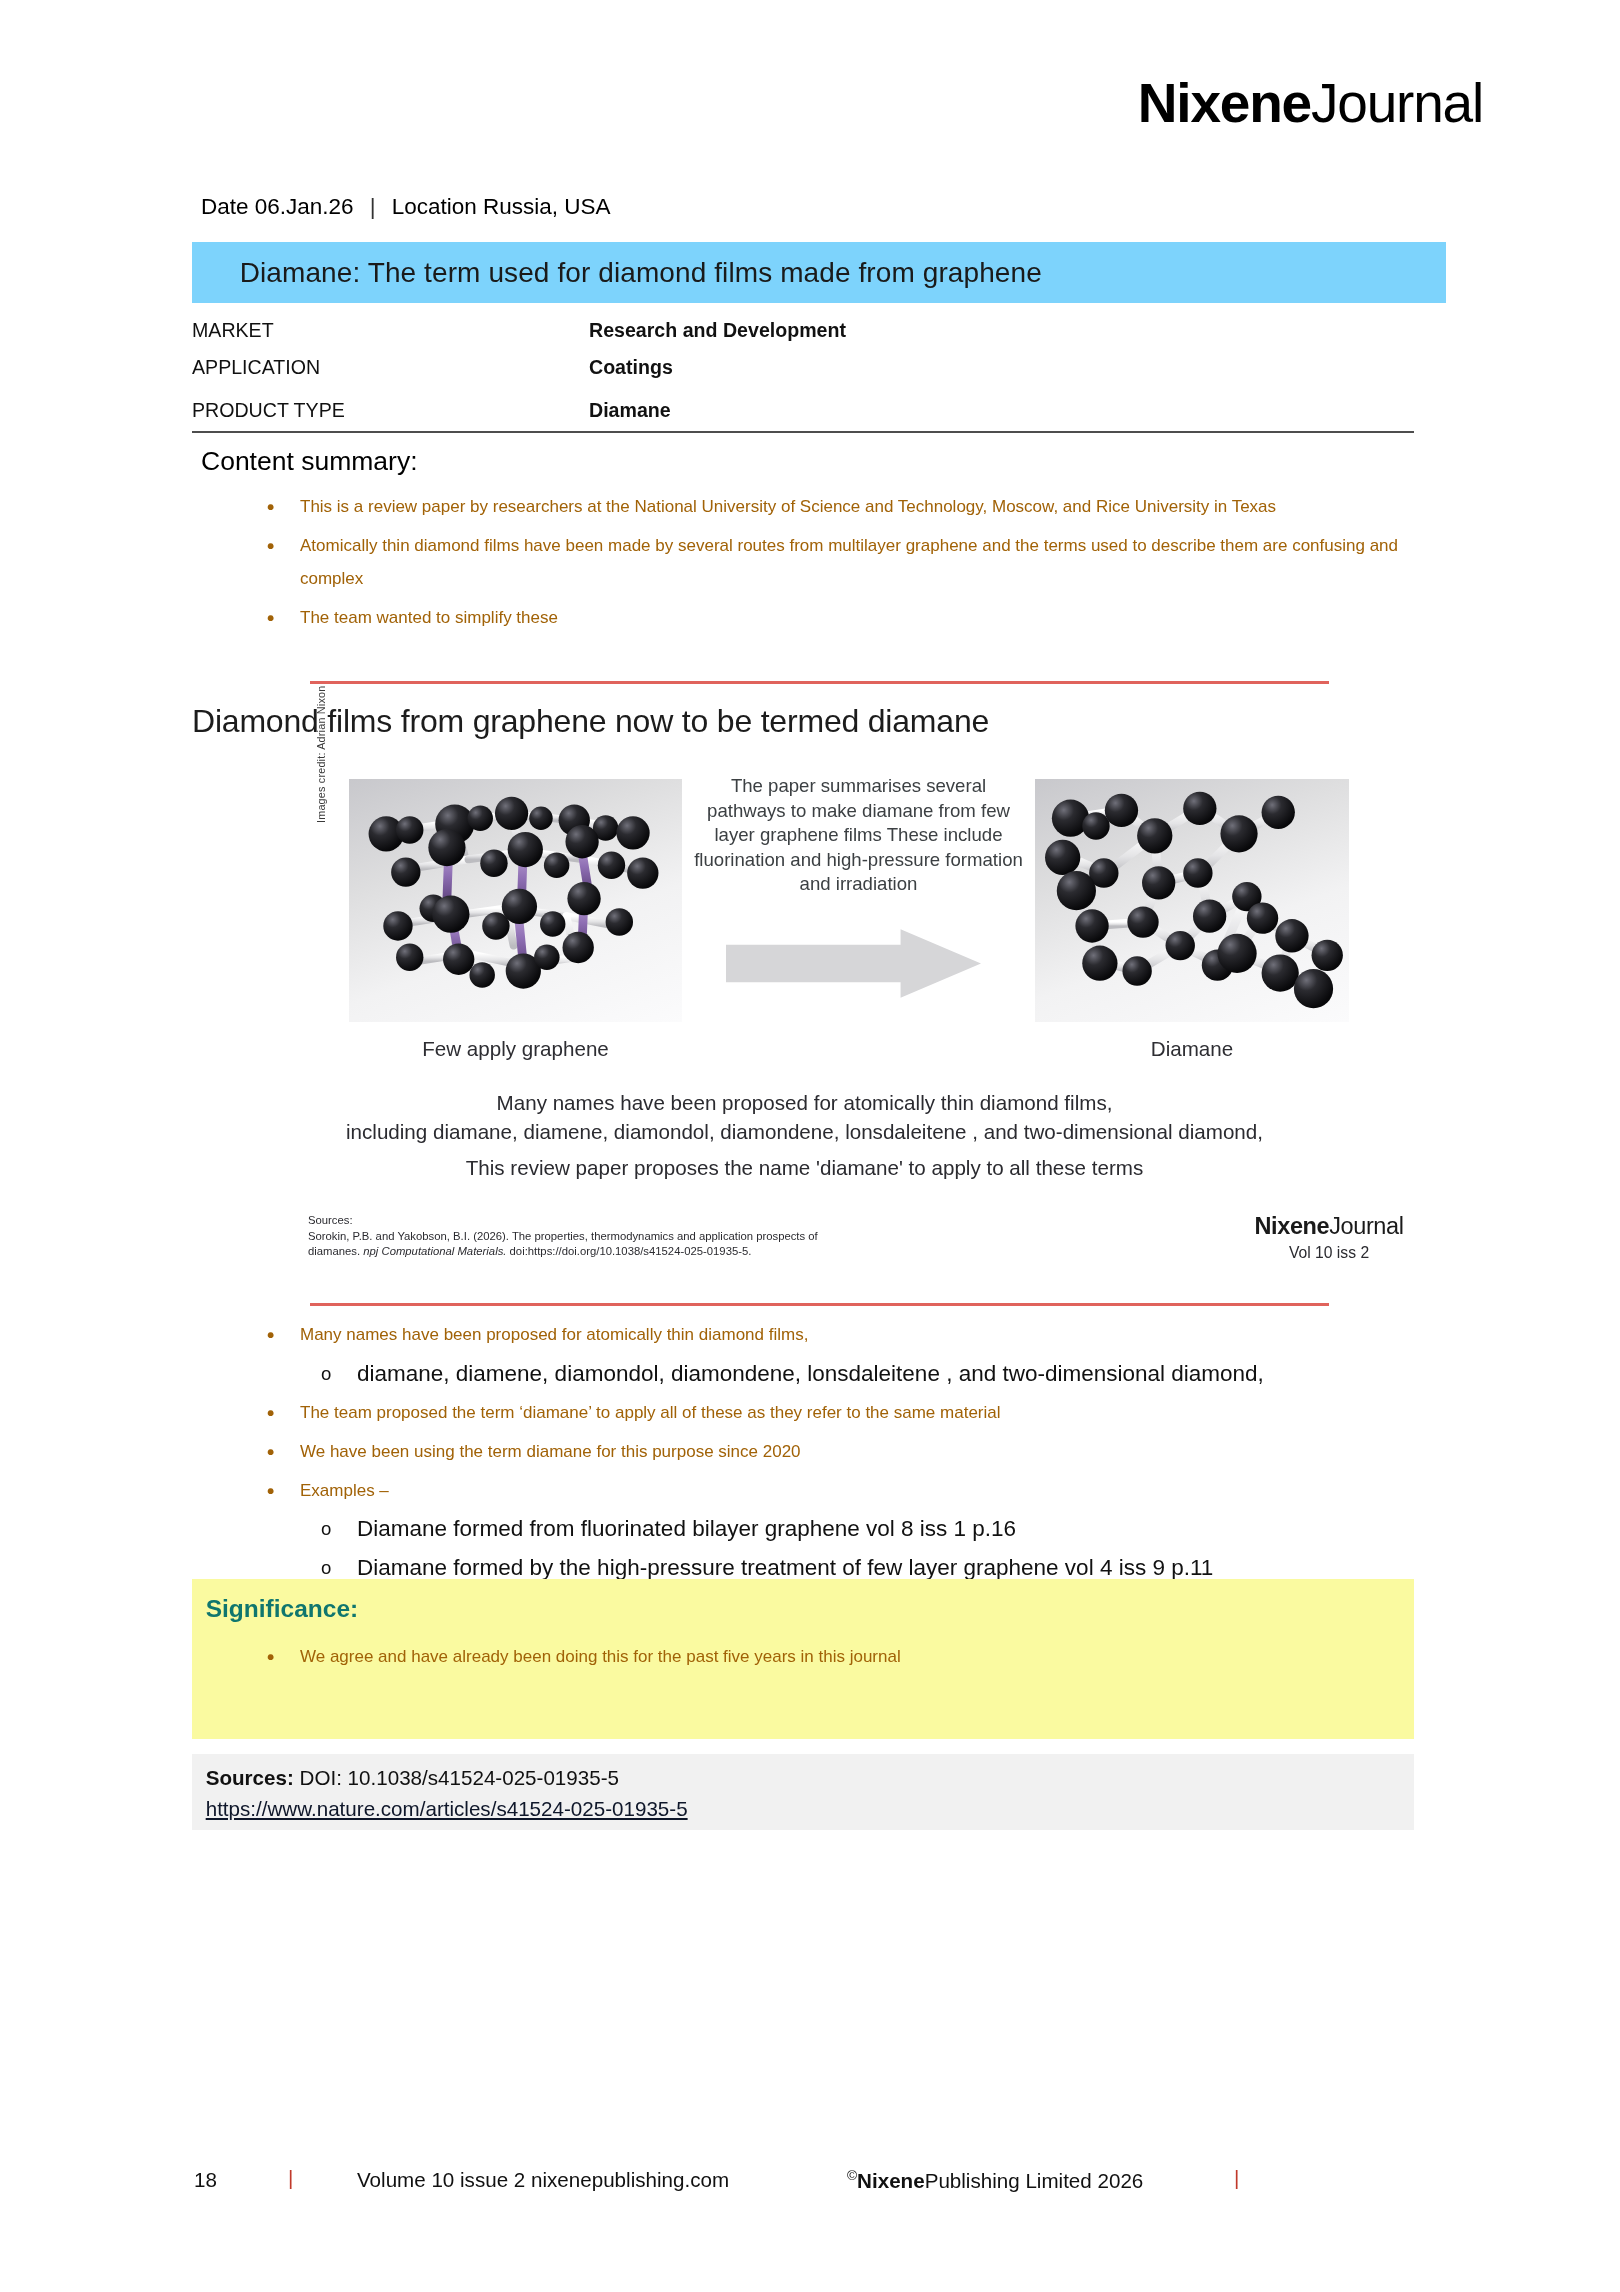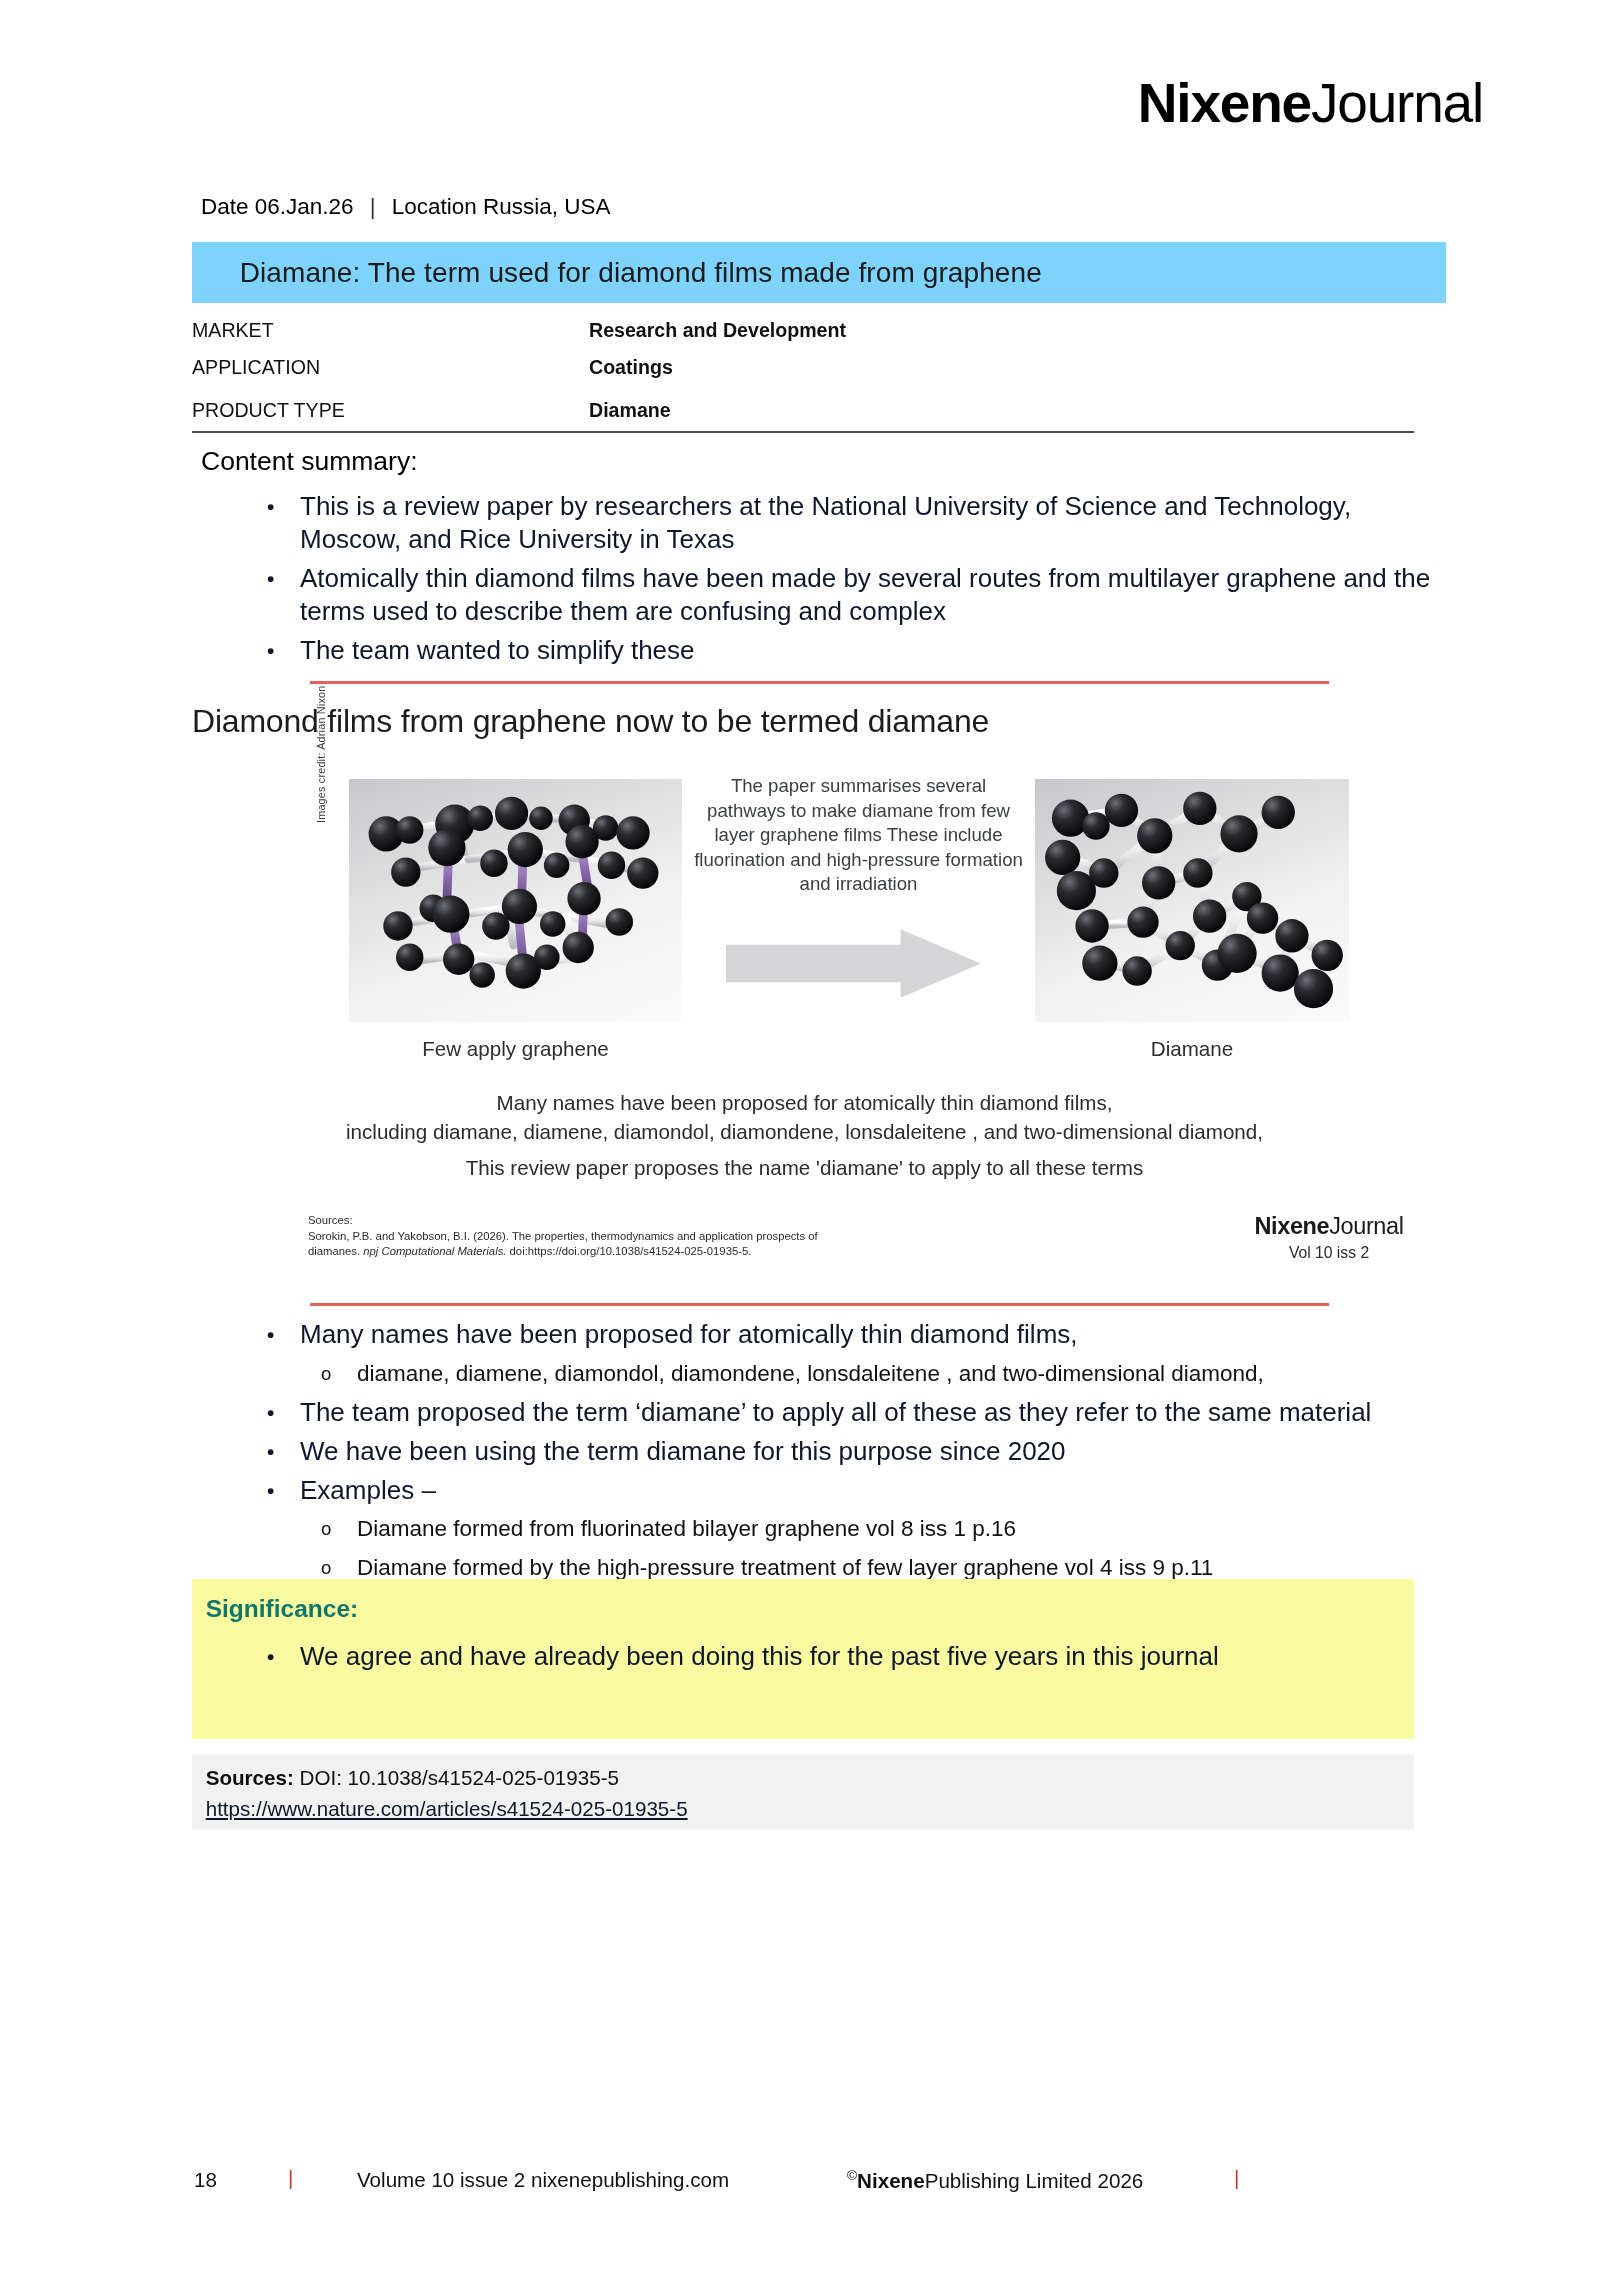--- a/index.html
+++ b/index.html
@@ -123,24 +123,24 @@
     top: 490px;
     left: 243px;
     width: 1206px;
   }
 
   ul.blist, ol.blist { margin: 0; padding: 0; list-style: none; }
 
   li.b1 {
     position: relative;
     padding-left: 57px;
-    font-size: 26px;
+    font-size: 17px;
     line-height: 33px;
     margin-bottom: 5.9px;
-    color: #0f172a;
+    color: #a16207;
   }
   li.b1::before {
     content: "\25CF";
     position: absolute;
     left: 23.5px;
     top: 0;
     font-size: 13.7px;
     line-height: 33px;
   }
   li.b2 {

